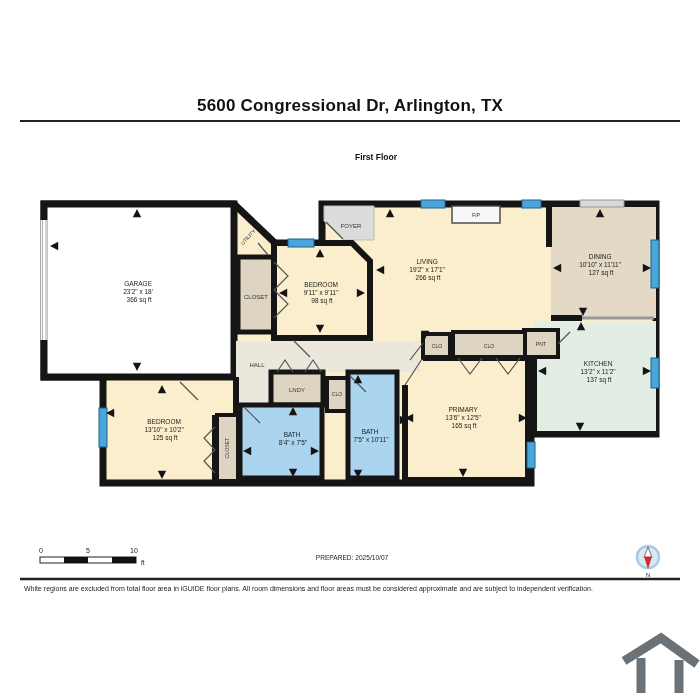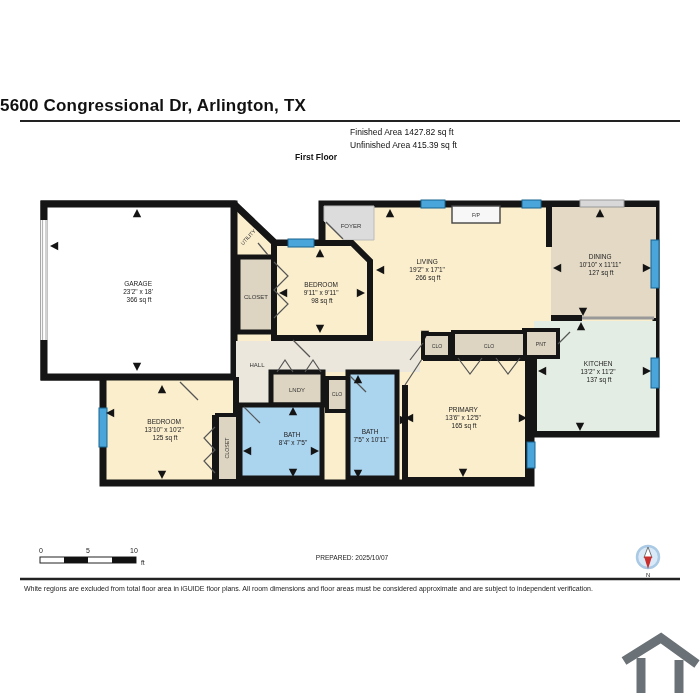--- a/index.html
+++ b/index.html
@@ -1,19 +1,19 @@
 <!DOCTYPE html>
 <html><head>
 <meta charset="utf-8">
 <style>
   html,body{margin:0;padding:0;background:#fff;}
   body{width:700px;height:700px;position:relative;overflow:hidden;
        font-family:"Liberation Sans","DejaVu Sans",sans-serif;color:#111;}
   .stage{position:absolute;inset:0;}
-  .hdr-title{position:absolute;top:96px;left:0;width:700px;text-align:left;
+  .hdr-title{position:absolute;top:96px;left:0;width:700px;text-align:center;
              font-size:17px;font-weight:bold;letter-spacing:.2px;}
   .hdr-rule{position:absolute;top:120px;left:20px;width:660px;height:2px;background:#222;}
   .floor-row{position:absolute;top:126px;left:0;width:700px;display:flex;
              justify-content:center;gap:13px;transform:translateX(26px);}
   .floor-label{font-size:8.5px;font-weight:bold;padding-top:1px;margin-top:25px;}
   .floor-vals{font-size:8.5px;line-height:13px;}
   svg{position:absolute;inset:0;}
   svg text{font-family:"Liberation Sans","DejaVu Sans",sans-serif;fill:#222;}
   .room-label{font-size:6.5px;text-anchor:middle;}
   .sm{font-size:6px;text-anchor:middle;fill:#333;}
@@ -29,24 +29,20 @@
 </style>
 </head>
 <body>
 
 <div class="stage">
 
   <div class="hdr-title">5600 Congressional Dr, Arlington, TX</div>
   <div class="hdr-rule"></div>
   <div class="floor-row">
     <div class="floor-label">First Floor</div>
-    <div class="floor-vals">
-      <div>Finished Area 1427.82 sq ft</div>
-      <div>Unfinished Area 415.39 sq ft</div>
-    </div>
   </div>
 
   <svg width="700" height="700" viewBox="0 0 700 700">
 
     <path class="wall7" d="M44 204 H234 L275 243 H322 V204 H656 V434 H531 V483 H103 V377 H44 Z" fill="#fbeecd" style="fill:#fbeecd"></path>
 
     <rect x="44" y="204" width="190" height="173" fill="#ffffff" class="wall7" style="fill:#ffffff"></rect>
 
     <rect x="40.5" y="220" width="7" height="120" fill="#ffffff" stroke="none"></rect>
     <line x1="42.5" y1="220" x2="42.5" y2="340" stroke="#b5b5b5" stroke-width="1.2"></line>

